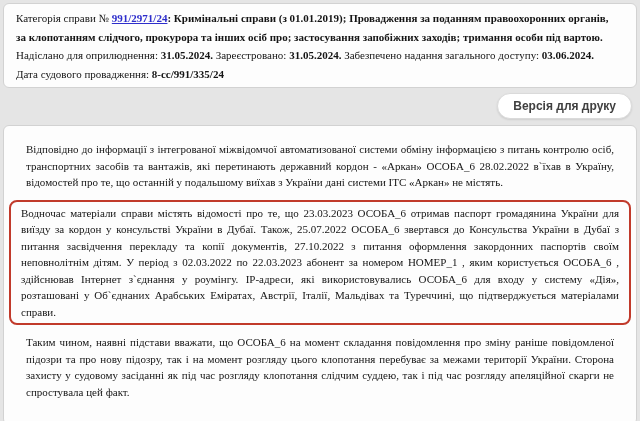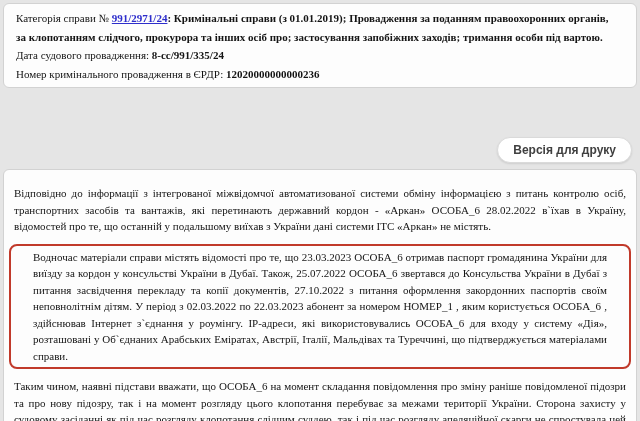--- a/index.html
+++ b/index.html
@@ -40,47 +40,46 @@
     font-family: "Liberation Sans", sans-serif;
     font-size: 12px;
     font-weight: bold;
     color: #404040;
     background: #ffffff;
     border: 1px solid #dadada;
     border-radius: 14px;
     padding: 5px 15px;
     box-shadow: 0 1px 2px rgba(0,0,0,0.10);
     cursor: pointer;
-    margin-top: 44px;
   }
   .body-panel {
     padding: 6px 10px;
     font-size: 11px;
     line-height: 16.5px;
     text-align: justify;
     min-height: 300px;
   }
-  .body-panel p { margin: 9px 0; }
+  .body-panel p { margin: 9px 12px; }
   .highlight-box {
     border: 2px solid #c13a2b;
     border-radius: 8px;
     padding: 1px 6px;
     margin: 9px -5px;
   }
-  .highlight-box p { margin: 2px 16px; }
+  .highlight-box p { margin: 2px 4px; }
 </style>
 </head>
 <body>
 
 <div class="page">
 
   <div class="panel header-panel">
     <div class="meta-line"><span>Категорія справи № </span><a class="case-link">991/2971/24</a><span class="b">: </span><span class="b">Кримінальні справи (з 01.01.2019); Провадження за поданням правоохоронних органів, за клопотанням слідчого, прокурора та інших осіб про; застосування запобіжних заходів; тримання особи під вартою.</span></div>
+    <div class="meta-line"><span>Надіслано для оприлюднення: </span><span class="b">31.05.2024.</span><span> Зареєстровано: </span><span class="b">31.05.2024.</span><span> Забезпечено надання загального доступу: </span><span class="b">03.06.2024.</span></div>
     <div class="meta-line"><span>Дата судового провадження: </span><span class="b">8-сс/991/335/24</span></div>
-    <div class="meta-line"><span>Номер кримінального провадження в ЄРДР: </span><span class="b">12020000000000236</span></div>
   </div>
 
   <div class="toolbar-row">
     <button class="print-btn">Версія для друку</button>
   </div>
 
   <div class="panel body-panel">
     <p>Відповідно до інформації з інтегрованої міжвідомчої автоматизованої системи обміну інформацією з питань контролю осіб, транспортних засобів та вантажів, які перетинають державний кордон - «Аркан» ОСОБА_6 28.02.2022 в`їхав в Україну, відомостей про те, що останній у подальшому виїхав з України дані системи ІТС «Аркан» не містять.</p>
     <div class="highlight-box">
       <p>Водночас матеріали справи містять відомості про те, що 23.03.2023 ОСОБА_6 отримав паспорт громадянина України для виїзду за кордон у консульстві України в Дубаї. Також, 25.07.2022 ОСОБА_6 звертався до Консульства України в Дубаї з питання засвідчення перекладу та копії документів, 27.10.2022 з питання оформлення закордонних паспортів своїм неповнолітнім дітям. У період з 02.03.2022 по 22.03.2023 абонент за номером НОМЕР_1 , яким користується ОСОБА_6 , здійснював Інтернет з`єднання у роумінгу. IP-адреси, які використовувались ОСОБА_6 для входу у систему «Дія», розташовані у Об`єднаних Арабських Еміратах, Австрії, Італії, Мальдівах та Туреччині, що підтверджується матеріалами справи.</p>

